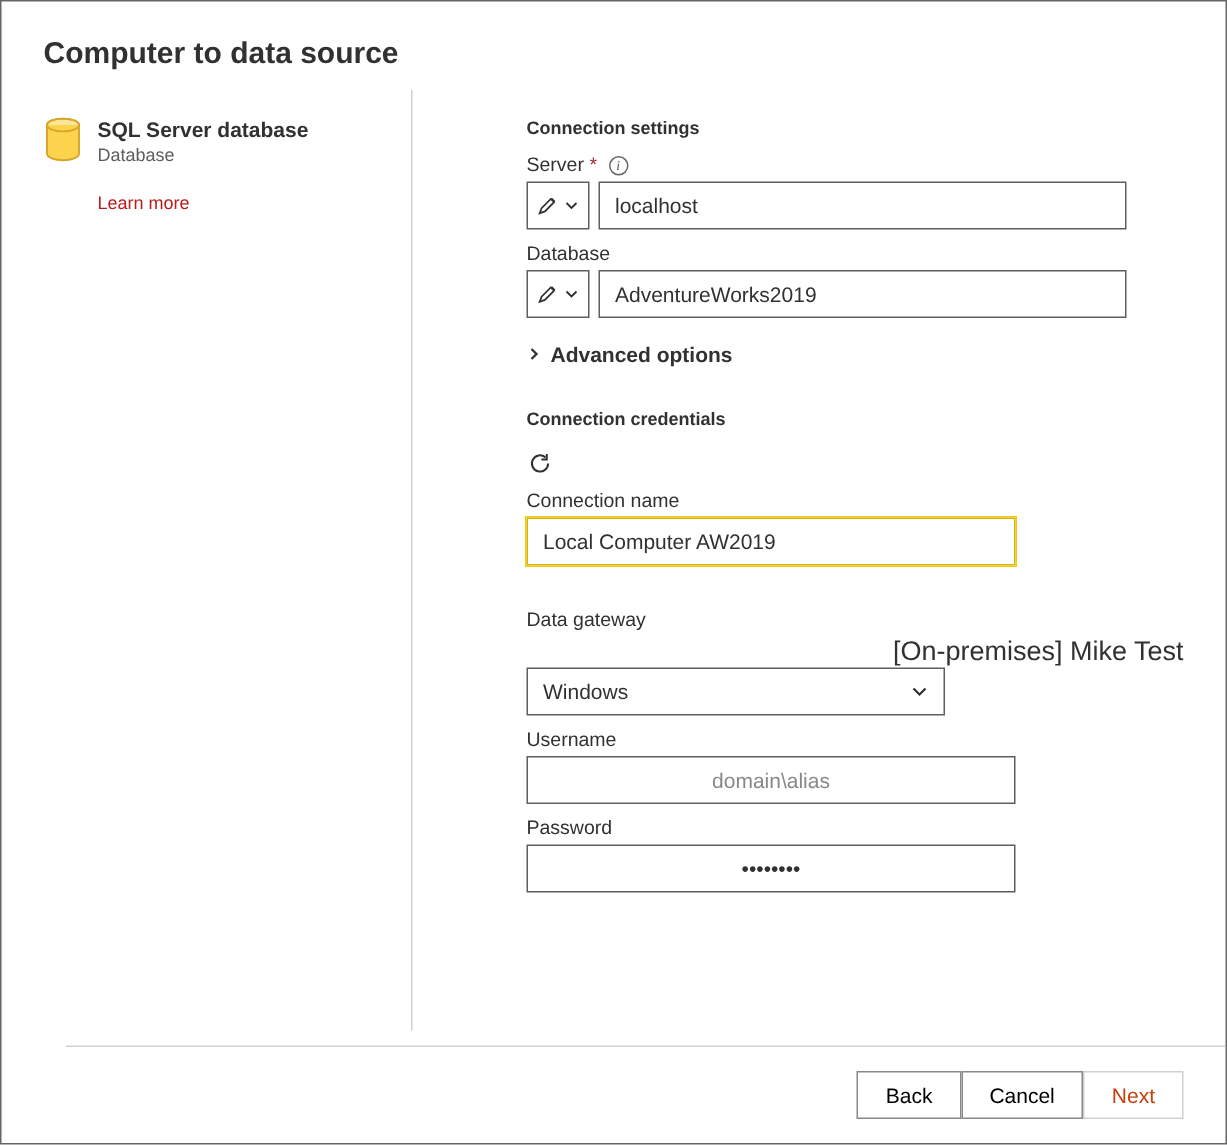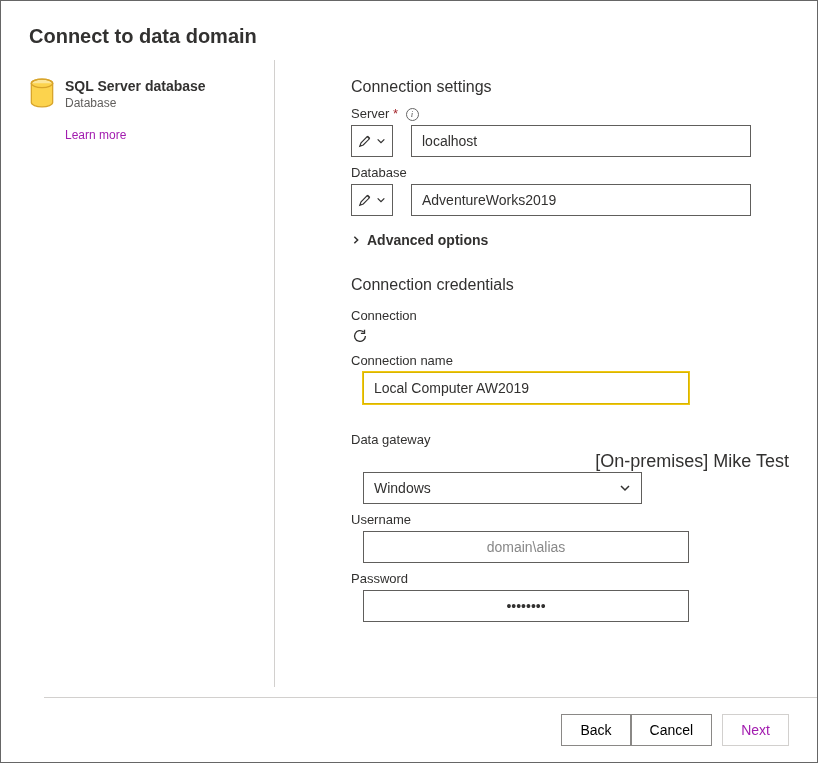--- a/index.html
+++ b/index.html
@@ -51,32 +51,32 @@
     .ds-sub {
       font-size: 12px;
       color: #605e5c;
       margin-top: 2px;
     }
     .learn-link {
       display: block;
       margin-top: 18px;
       margin-left: 36px;
       font-size: 12px;
-      color: #a21caf;
+      color: #b91c1c;
       text-decoration: none;
       cursor: pointer;
     }
     .main {
       flex: 1;
       padding: 18px 0 0 28px;
       overflow: auto;
     }
     .section-title {
-      font-size: 16px;
-      font-weight: 400;
+      font-size: 12px;
+      font-weight: 700;
       margin-bottom: 10px;
     }
     .section-title.credentials {
       margin-top: 28px;
       margin-bottom: 14px;
     }
     .field-label {
       font-size: 13px;
       margin-bottom: 4px;
       margin-top: 8px;
@@ -113,21 +113,20 @@
     }
     input[type=text], input[type=password], .select-box {
       flex: 1;
       height: 32px;
       border: 1px solid #605e5c;
       padding: 0 10px;
       font-size: 14px;
       font-family: inherit;
       background: #fff;
       color: #323130;
-      margin-left: 12px;
     }
     .select-box {
       display: flex;
       align-items: center;
       justify-content: space-between;
       cursor: pointer;
     }
     .select-text {
       white-space: nowrap;
       overflow: hidden;
@@ -181,32 +180,32 @@
       height: 32px;
       padding: 0 18px;
       border: 1px solid #8a8886;
       background: #fff;
       font-size: 14px;
       font-family: inherit;
       cursor: pointer;
     }
     .btn.disabled {
       border: 1px solid #d2d0ce;
-      color: #a21caf;
+      color: #c2410c;
       cursor: default;
     }
-    .footer-right { display: flex; gap: 10px; }
+    .footer-right { display: flex; }
     input::placeholder { color: #888; }
     svg { display: block; }
   </style>
 </head>
 <body>
 
 <div class="header">
-  <h1>Connect to data domain</h1>
+  <h1>Computer to data source</h1>
 </div>
 
 <div class="body">
   <div class="sidebar">
     <div class="ds-row">
       <svg class="db-icon" viewBox="0 0 24 30">
         <ellipse cx="12" cy="5" rx="10" ry="4" fill="#fce69a" stroke="#d8a42a" stroke-width="1.2"></ellipse>
         <path d="M2 5 v18 a10 4 0 0 0 20 0 V5" fill="#fcd34d" stroke="#d8a42a" stroke-width="1.2"></path>
         <ellipse cx="12" cy="5" rx="10" ry="4" fill="none" stroke="#d8a42a" stroke-width="1.2"></ellipse>
       </svg>
@@ -252,21 +251,20 @@
 
     <div class="advanced">
       <svg width="10" height="12" viewBox="0 0 12 12">
           <path d="M4 2 l4 4 -4 4" fill="none" stroke="#323130" stroke-width="1.8"></path>
         </svg>
       <span>Advanced options</span>
     </div>
 
     <div class="section-title credentials">Connection credentials</div>
 
-    <div class="field-label">Connection</div>
     <div class="conn-row">
       <svg class="refresh-icon" viewBox="0 0 20 20">
         <path d="M16 10 a6 6 0 1 1 -2 -4.5" fill="none" stroke="#323130" stroke-width="1.5"></path>
         <path d="M15 3 l0 4 -4 0" fill="none" stroke="#323130" stroke-width="1.5"></path>
       </svg>
     </div>
 
     <div class="field-label field-block">Connection name</div>
     <div class="highlight">
       <input type="text" class="input-short" value="Local Computer AW2019" style="">

